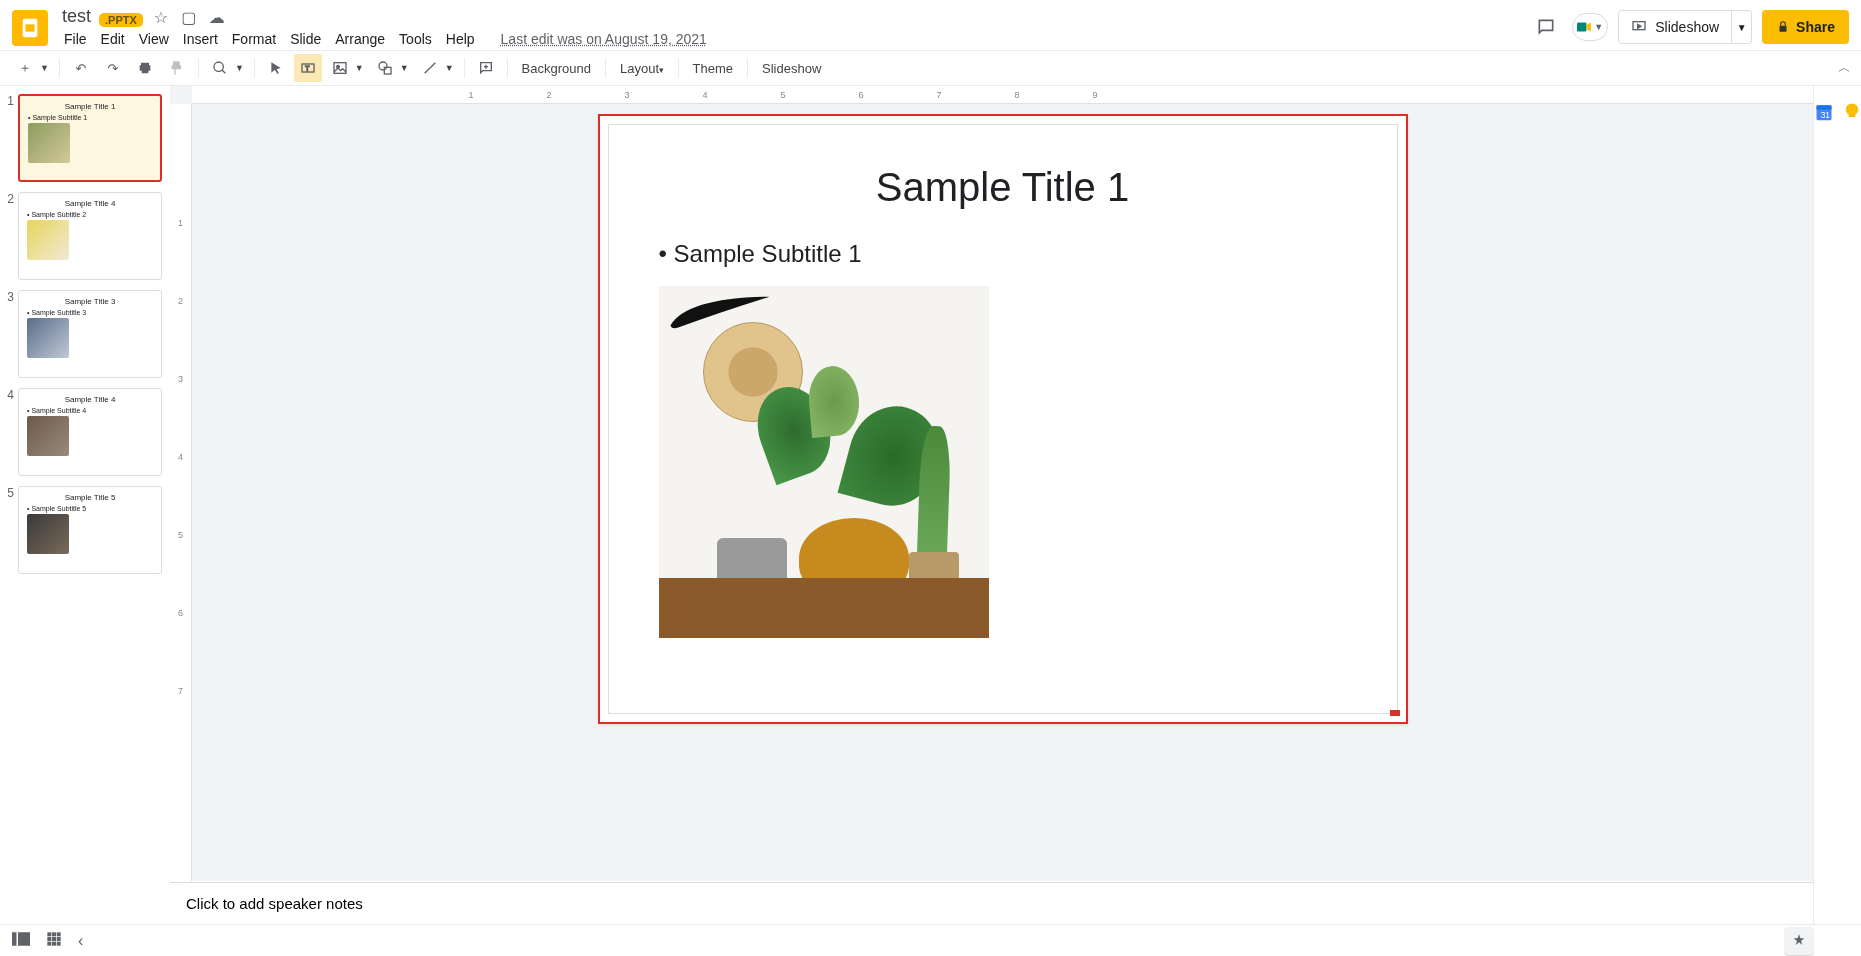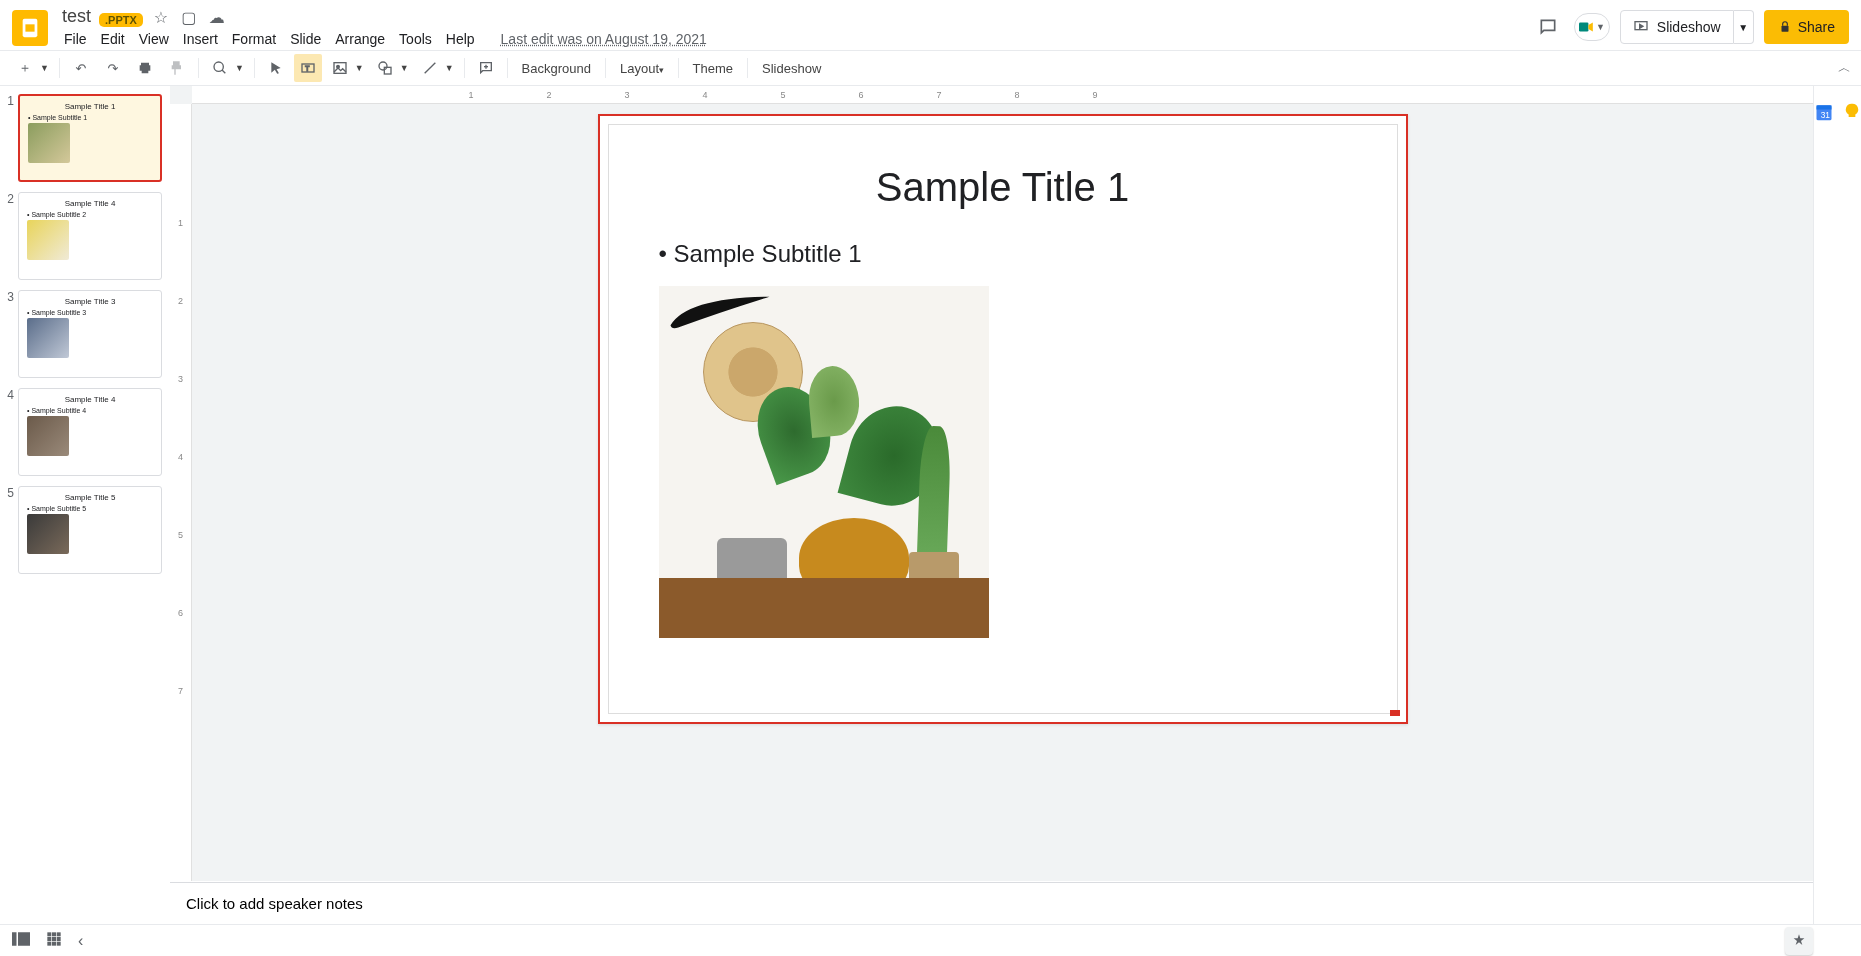--- a/index.html
+++ b/index.html
@@ -17,21 +17,21 @@
 
 .menubar { display: flex; gap: 14px; padding: 4px 6px 0 6px; font-size: 14px; color: #202124; align-items: center; }
 .menu-item { cursor: pointer; }
 .last-edit { color: #5f6368; text-decoration: underline dotted; margin-left: 12px; font-size: 14px; }
 
 .header-actions { display: flex; align-items: center; gap: 10px; margin-top: 4px; }
 .icon-btn { width: 32px; height: 32px; border-radius: 50%; display: flex; align-items: center; justify-content: center; color: #5f6368; cursor: pointer; font-size: 18px; }
 .meet-icon { width: 36px; height: 28px; border: 1px solid #dadce0; border-radius: 16px; display: flex; align-items: center; justify-content: center; padding: 0 4px; }
 .slideshow-btn { height: 34px; border: 1px solid #dadce0; border-radius: 4px 0 0 4px; display: flex; align-items: center; gap: 8px; padding: 0 12px; font-size: 14px; cursor: pointer; }
 .slideshow-drop { height: 34px; width: 20px; border: 1px solid #dadce0; border-left: none; border-radius: 0 4px 4px 0; display: flex; align-items: center; justify-content: center; font-size: 10px; cursor: pointer; }
-.share-btn { height: 34px; background: #fbbc04; border-radius: 4px; display: flex; align-items: center; gap: 6px; padding: 0 14px; font-weight: 400; font-size: 14px; cursor: pointer; }
+.share-btn { height: 34px; background: #fbbc04; border-radius: 4px; display: flex; align-items: center; gap: 6px; padding: 0 14px; font-weight: 700; font-size: 14px; cursor: pointer; }
 
 
 .toolbar { height: 36px; border-top: 1px solid #e8eaed; border-bottom: 1px solid #e8eaed; display: flex; align-items: center; padding: 0 10px; gap: 2px; font-size: 13px; color: #444; }
 .tool-btn { min-width: 28px; height: 28px; display: flex; align-items: center; justify-content: center; margin: 0 1px; cursor: pointer; color: #5f6368; border-radius: 2px; }
 .tool-btn.active { background: #fce8b2; }
 .tool-sep { width: 1px; height: 20px; background: #e8eaed; margin: 0 4px; }
 .tool-text { padding: 0 8px; cursor: pointer; }
 .tool-drop { font-size: 9px; margin-left: -2px; padding-right: 4px; cursor: pointer; }
 .toolbar-collapse { margin-left: auto; cursor: pointer; color: #5f6368; }
 

